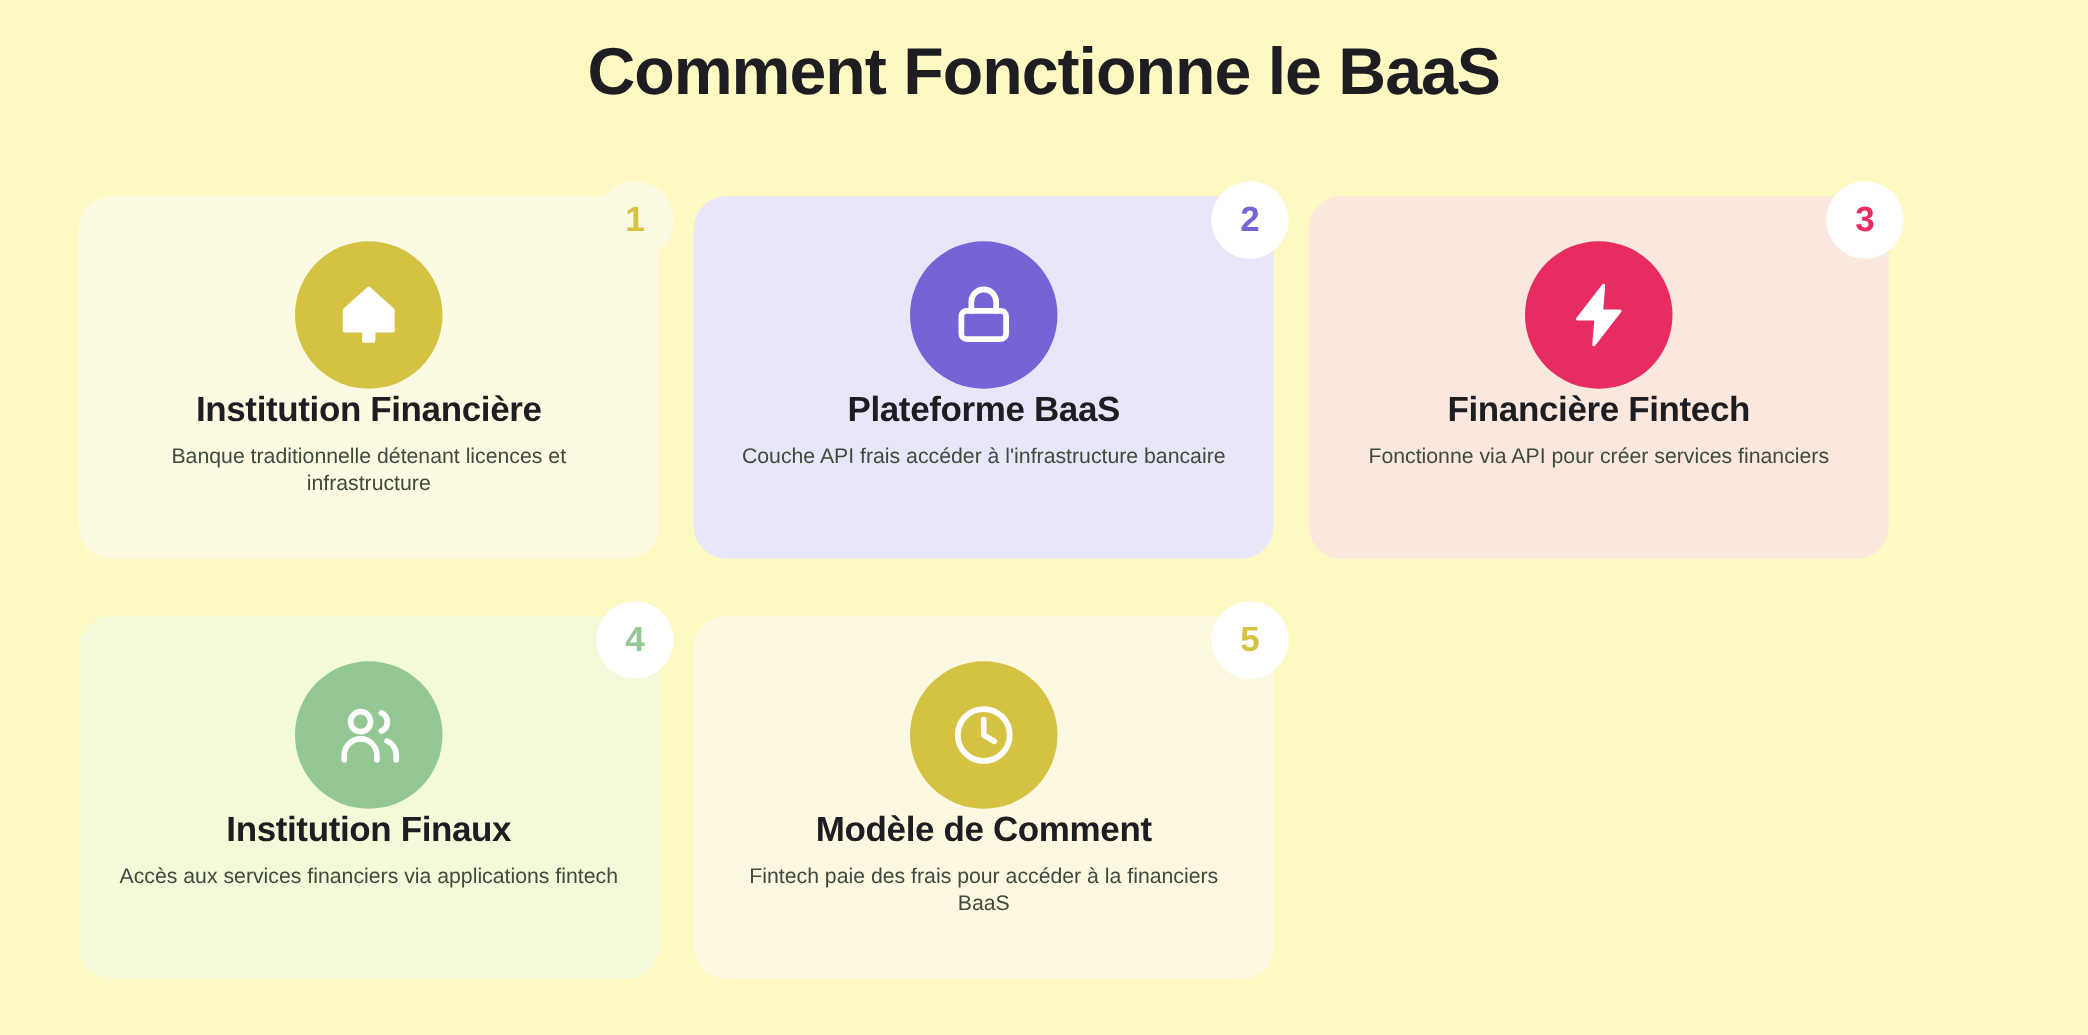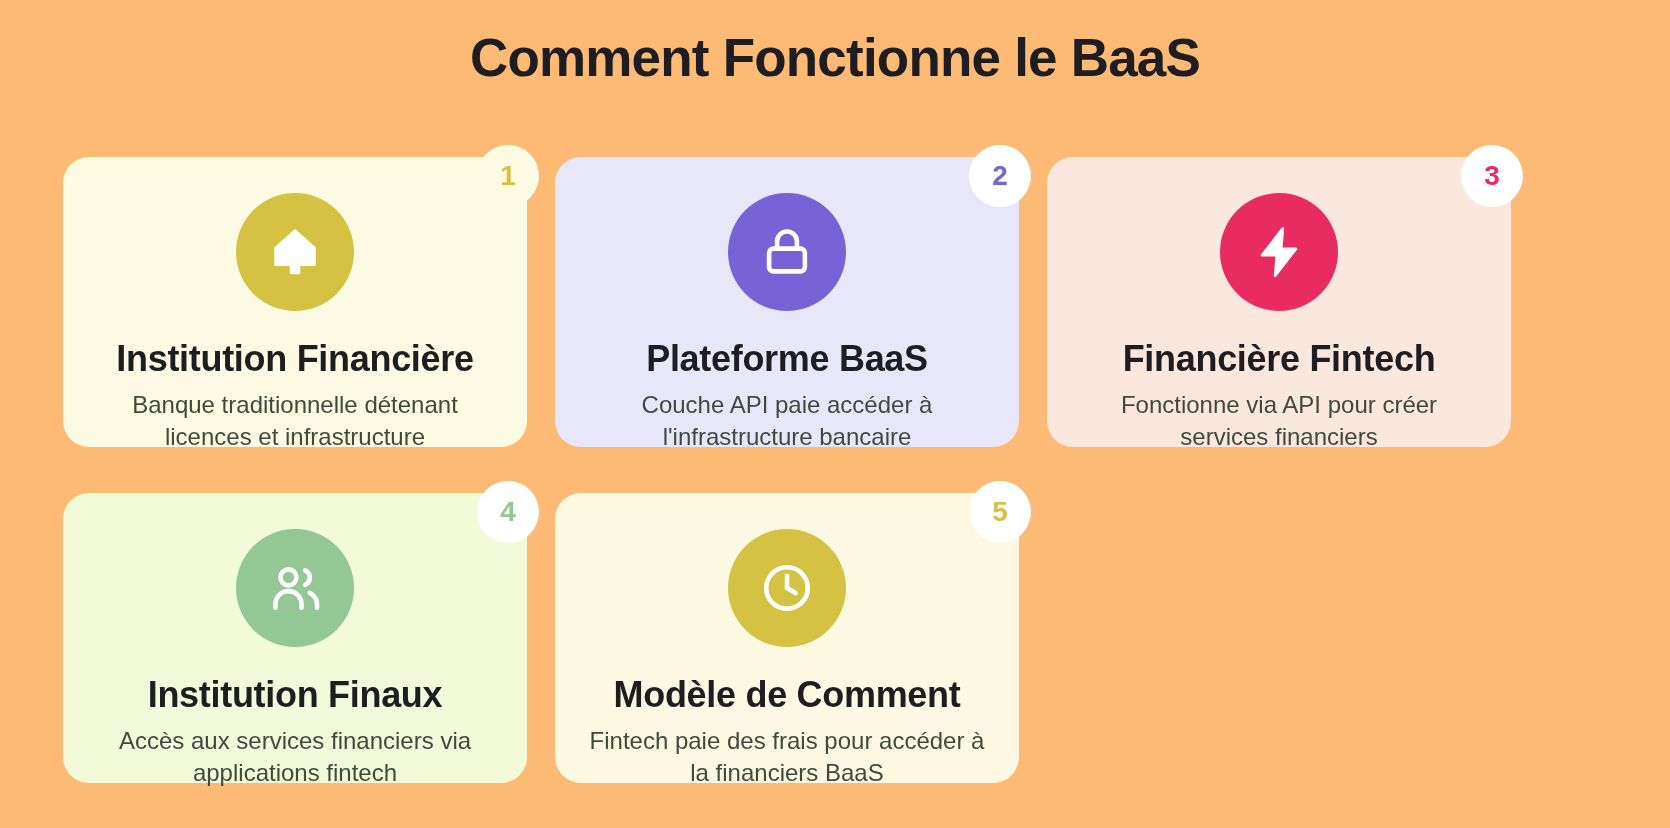--- a/index.html
+++ b/index.html
@@ -9,21 +9,21 @@
     height: 828px;
     background: #ffffff;
     font-family: "Liberation Sans", "DejaVu Sans", sans-serif;
     overflow: hidden;
   }
 
   .page {
     position: relative;
     width: 1670px;
     height: 828px;
-    background: #fdba74;
+    background: #fef9c3;
   }
 
   
   .page-title {
     position: absolute;
     top: 28px;
     left: 0;
     width: 1670px;
     text-align: center;
     font-size: 53px;
@@ -79,33 +79,32 @@
     display: flex;
     align-items: center;
     justify-content: center;
     flex: 0 0 auto;
     margin-top: 2px;
   }
 
   .card-icon-circle svg { display: block; }
 
   .card-title {
-    margin-top: 26px;
-    font-size: 36px;
+    font-size: 28px;
     font-weight: 700;
     color: #1d1d22;
     letter-spacing: -0.3px;
     text-align: center;
     line-height: 1.2;
     white-space: nowrap;
   }
 
   .card-desc {
     margin-top: 9px;
-    font-size: 24px;
+    font-size: 17px;
     font-weight: 400;
     color: #3f4a3c;
     text-align: center;
     line-height: 1.32;
     max-width: 400px;
   }
 </style>
 </head>
 <body>
 
@@ -126,21 +125,21 @@
       </div>
       <div class="card" style="background: rgb(232, 230, 249);">
         <div class="card-badge" style="background: rgb(255, 255, 255); color: rgb(119, 98, 214);">2</div>
         <div class="card-icon-circle" style="background: rgb(119, 98, 214);">
           <svg width="58" height="58" viewBox="0 0 24 24" fill="none">
             <rect x="4.6" y="10.6" width="14.8" height="9.4" rx="1.8" stroke="#ffffff" stroke-width="1.9" stroke-linecap="round" stroke-linejoin="round" fill="none"></rect>
             <path d="M7.9 10.6 V7.6 a4.1 4.1 0 0 1 8.2 0 v3" stroke="#ffffff" stroke-width="1.9" stroke-linecap="round" stroke-linejoin="round" fill="none"></path>
           </svg>
         </div>
         <div class="card-title">Plateforme BaaS</div>
-        <div class="card-desc">Couche API paie accéder à l'infrastructure bancaire</div>
+        <div class="card-desc">Couche API frais accéder à l'infrastructure bancaire</div>
       </div>
       <div class="card" style="background: rgb(250, 231, 222);">
         <div class="card-badge" style="background: rgb(255, 255, 255); color: rgb(232, 43, 96);">3</div>
         <div class="card-icon-circle" style="background: rgb(232, 43, 96);">
           <svg width="58" height="58" viewBox="0 0 24 24" fill="none">
             <path d="M13.6 2.2 L5.0 13.3 L11.1 13.3 L10.4 21.8 L19.0 10.7 L12.9 10.7 Z" fill="#ffffff" stroke="#ffffff" stroke-width="1.1" stroke-linejoin="round"></path>
           </svg>
         </div>
         <div class="card-title">Financière Fintech</div>
         <div class="card-desc">Fonctionne via API pour créer services financiers</div>

